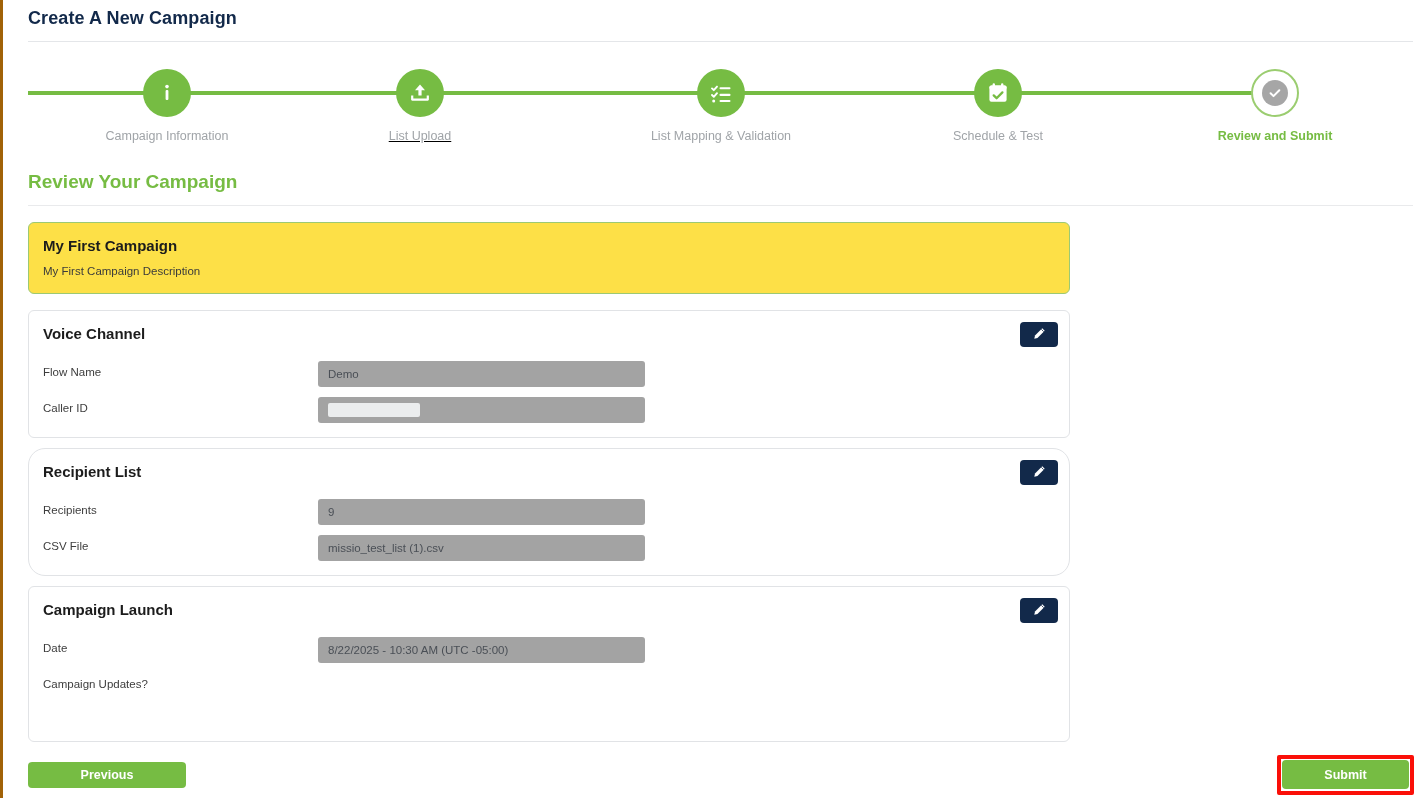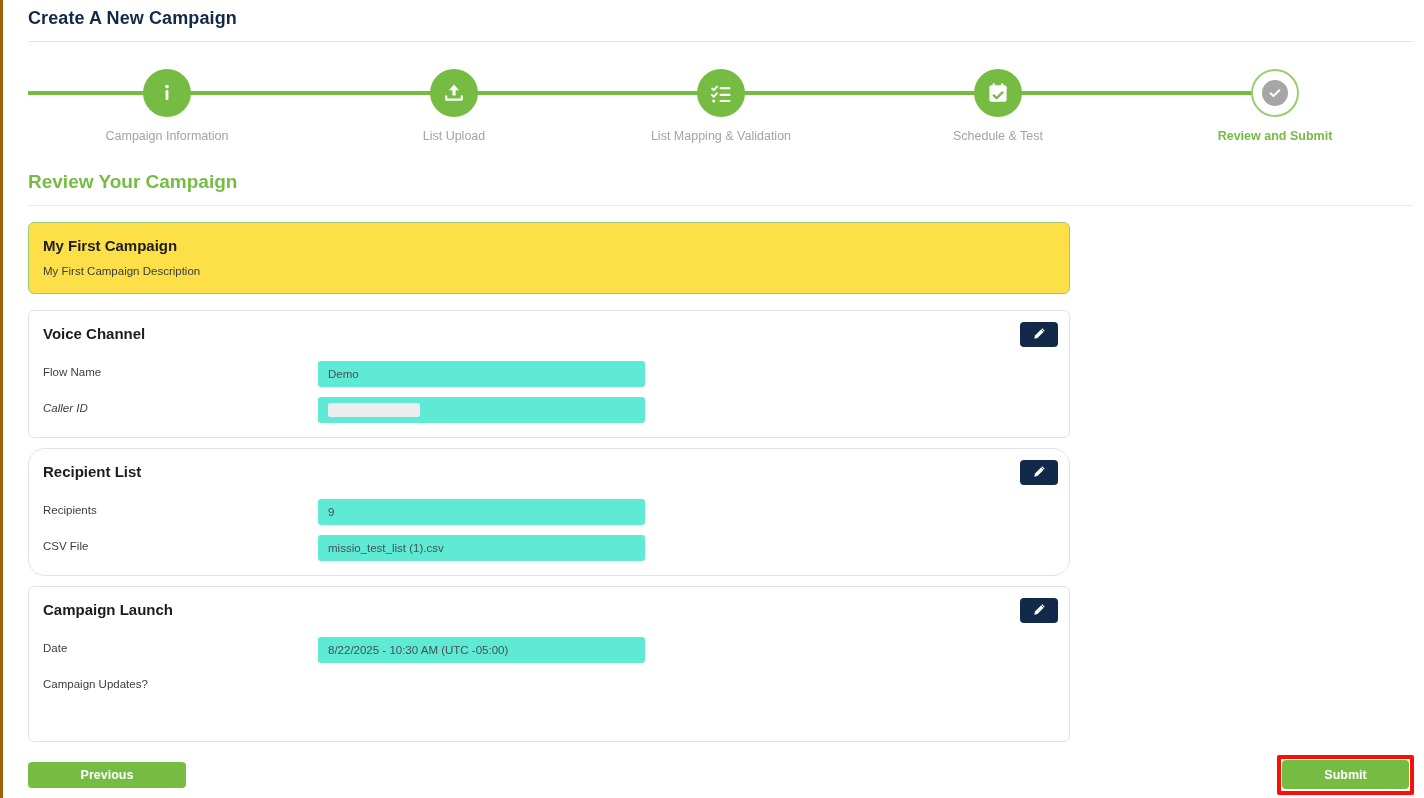--- a/index.html
+++ b/index.html
@@ -143,21 +143,21 @@
   .field-label {
     position: absolute;
     left: 0; top: 5px;
     font-size: 11.5px;
     color: #3d3d3d;
   }
   .field-value {
     position: absolute;
     left: 275px; top: 0;
     width: 327px; height: 26px;
-    background: #5eead4;
+    background: #a3a3a3;
     border-radius: 3px;
     font-size: 11.5px;
     color: #4a4f56;
     line-height: 26px;
     padding-left: 10px;
     overflow: hidden;
     white-space: nowrap;
   }
   .redact {
     position: absolute;
@@ -202,21 +202,21 @@
     <div class="stepper-line"></div>
   <div class="step" style="left: 164px;">
         <div class="step-circle">
           <svg width="22" height="22" viewBox="0 0 22 22">
             <rect x="9.6" y="8" width="2.8" height="10" rx="1" fill="white"></rect>
             <circle cx="11" cy="4.6" r="1.8" fill="white"></circle>
           </svg>
         </div>
         <div class="step-label">Campaign Information</div>
       </div>
-      <div class="step" style="left: 451px;">
+      <div class="step" style="left: 417px; text-decoration: underline;">
         <div class="step-circle">
           <svg width="24" height="24" viewBox="0 0 24 24">
             <path d="M12 3.5 L17 9.2 H13.6 V14.4 H10.4 V9.2 H7 Z" fill="white"></path>
             <path d="M4.2 14.6 V18.6 H19.8 V14.6" stroke="white" stroke-width="2.2" fill="none" stroke-linejoin="round"></path>
           </svg>
         </div>
         <div class="step-label">List Upload</div>
       </div>
       <div class="step" style="left: 718px;">
         <div class="step-circle">
@@ -270,21 +270,21 @@
         <button class="edit-btn">
           <span><svg width="13" height="13" viewBox="0 0 16 16">
               <path d="M11.4 1.6 L14.4 4.6 L5.5 13.5 L1.6 14.4 L2.5 10.5 Z" fill="#ffffff"></path>
               <path d="M10.2 2.8 L13.2 5.8" stroke="#12294a" stroke-width="1" fill="none"></path>
             </svg></span>
         </button>
         <div class="field-row" style="top: 50px;">
           <div class="field-label">Flow Name</div>
           <div class="field-value">Demo</div>
         </div>
-        <div class="field-row" style="top: 86px; font-style: italic;">
+        <div class="field-row" style="top: 86px;">
           <div class="field-label">Caller ID</div>
           <div class="field-value"></div>
           <div class="redact"></div>
         </div>
       </div>
       <div class="card" style="top: 448px; height: 128px; border-radius: 17px;">
         <div class="card-heading">Recipient List</div>
         <button class="edit-btn">
           <span><svg width="13" height="13" viewBox="0 0 16 16">
               <path d="M11.4 1.6 L14.4 4.6 L5.5 13.5 L1.6 14.4 L2.5 10.5 Z" fill="#ffffff"></path>

